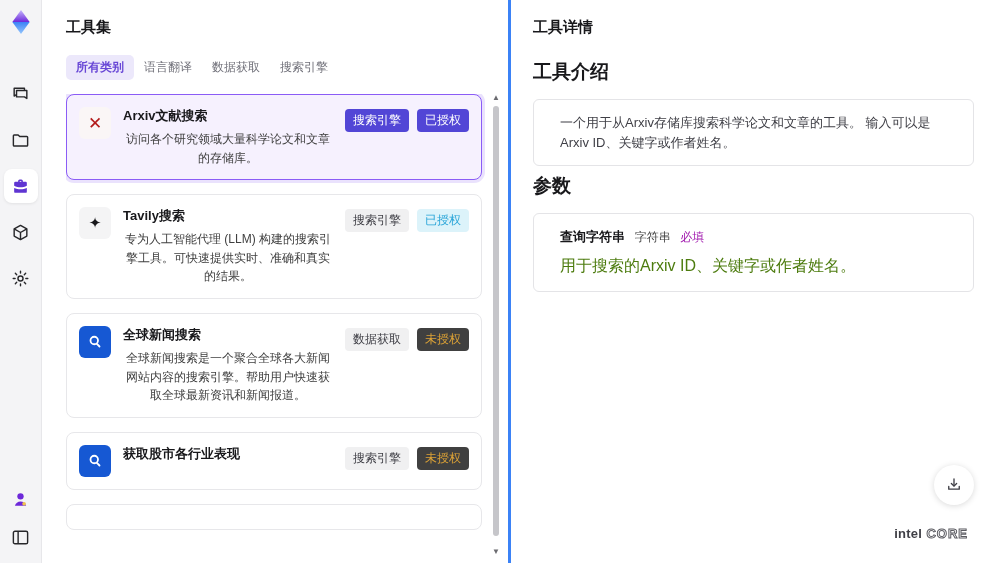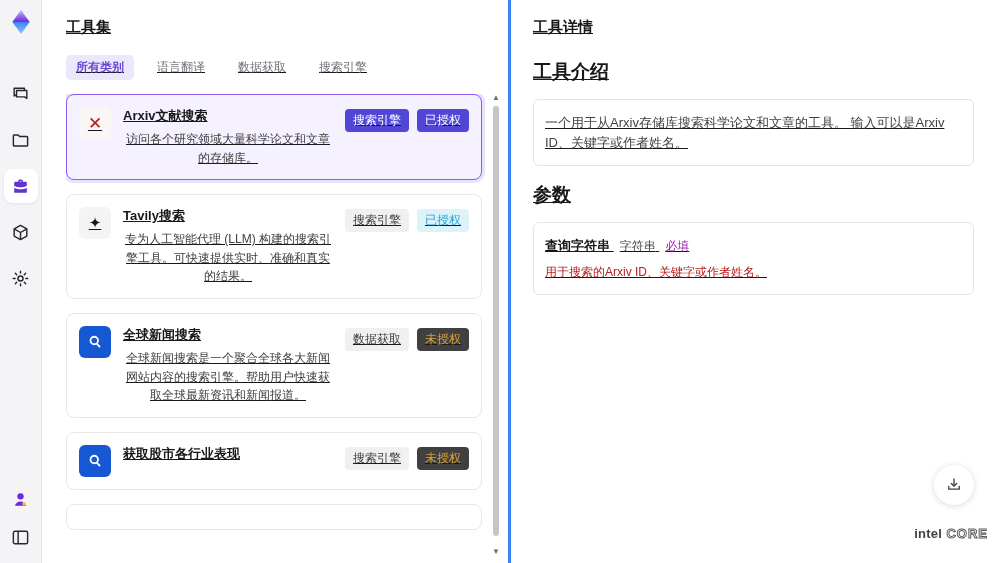--- a/index.html
+++ b/index.html
@@ -1,33 +1,33 @@
 <!DOCTYPE html>
 <html><head>
 <meta charset="utf-8">
 <style>
   * { margin:0; padding:0; box-sizing:border-box; }
   html,body { width:1000px; height:563px; overflow:hidden;
     font-family:"Liberation Sans","DejaVu Sans",sans-serif; background:#fff; color:#18181b; }
-  .app { display:flex; width:996px; height:563px;text-decoration:underline; }
+  .app { display:flex; width:996px; height:563px; }
 
   
   .rail { width:42px; background:#f4f4f6; border-right:1px solid #e7e7ea;
     display:flex; flex-direction:column; align-items:center; padding:9px 0; flex:none; }
   .rail .logo { width:26px; height:26px; margin-bottom:42px; }
   .rail-btn { width:34px; height:34px; border-radius:8px; display:flex; align-items:center;
     justify-content:center; margin-bottom:12px; cursor:pointer; }
   .rail-btn.active { background:#ffffff; box-shadow:0 1px 3px rgba(0,0,0,.08); }
   .rail-spacer { flex:1; }
   .rail svg { display:block; }
 
   
   .main { width:466px; flex:none; padding:18px 0 0 24px; position:relative; }
   .page-title { font-size:15px; font-weight:bold; margin-bottom:18px; }
-  .tabs { display:flex; align-items:center; gap:13px; margin-bottom:14px; }
+  .tabs { display:flex; align-items:center; gap:0; margin-bottom:14px; }
   .tab { font-size:12px; color:#71717a; padding:4px 10px; border-radius:5px; cursor:pointer; white-space:nowrap; }
   .tab.active { background:#ece8fb; color:#6847d6; font-weight:bold; }
 
   .list-wrap { position:relative; height:462px; overflow:hidden; padding-right:26px; }
   .card { position:relative; display:flex; gap:12px; border:1px solid #e7e7ea; border-radius:8px;
     padding:12px; margin-bottom:14px; background:#fff; cursor:pointer; }
   .card.selected { border-color:#8b5cf6; background:#f6f1fe;
     box-shadow:0 0 0 3px rgba(139,92,246,.18); }
   .card-icon { width:32px; height:32px; flex:none; border-radius:6px; background:#f4f4f5;
     display:flex; align-items:center; justify-content:center; font-size:16px; }
@@ -48,33 +48,33 @@
   
   .sbar { position:absolute; right:8px; top:0; width:8px; height:462px; }
   .sbar .arrow { position:absolute; left:0; width:8px; font-size:8px; color:#6b6b70; text-align:center; line-height:8px; }
   .sbar .thumb { position:absolute; left:1px; top:12px; width:6px; height:430px;
     background:#c6c6ca; border-radius:3px; }
 
   
   .detail { flex:1; border-left:3px solid #3b82f6; padding:18px 22px 0 22px; position:relative; }
   .detail-title { font-size:15px; font-weight:bold; margin-bottom:22px; }
   .section-h { font-size:19px; font-weight:bold; margin-bottom:14px; }
-  .box { border:1px solid #e4e4e7; border-radius:6px; padding:13px 11px; margin-bottom:16px;
+  .box { border:1px solid #e4e4e7; border-radius:6px; padding:13px 26px; margin-bottom:7px;
     font-size:13px; color:#3f3f46; line-height:1.5; background:#fff; }
   .param-head { margin-bottom:7px; }
   .param-name { font-size:13px; font-weight:bold; color:#18181b; }
   .param-type { font-size:12px; color:#404040; margin-left:6px; }
   .param-req  { font-size:12px; color:#a21caf; margin-left:6px; }
-  .param-desc { font-size:12px; color:#b91c1c; }
+  .param-desc { font-size:16px; color:#4d7c0f; }
 
   
   .fab { position:absolute; right:22px; bottom:58px; width:40px; height:40px; border-radius:50%;
     background:#fff; box-shadow:0 1px 6px rgba(0,0,0,.15); display:flex; align-items:center;
     justify-content:center; cursor:pointer; }
-  .brand { position:absolute; right:8px; bottom:22px; text-align:center; line-height:1;
+  .brand { position:absolute; right:28px; bottom:22px; text-align:center; line-height:1;
     user-select:none; }
   .brand .b1 { font-size:13px; font-weight:bold; color:#3f3f46; letter-spacing:.2px; }
   .brand .b2 { font-size:13px; color:#fff; font-weight:bold; letter-spacing:1px;
     -webkit-text-stroke:1px #5a5a60; text-stroke:1px #5a5a60; }
 </style>
 </head>
 <body>
 
 <div class="app">
 

